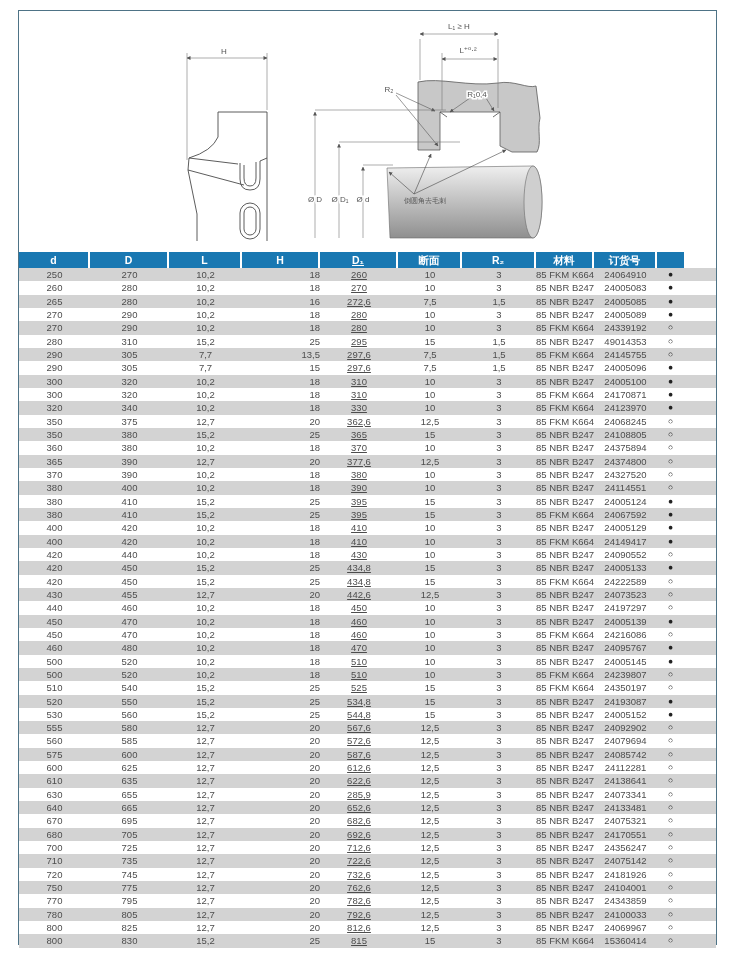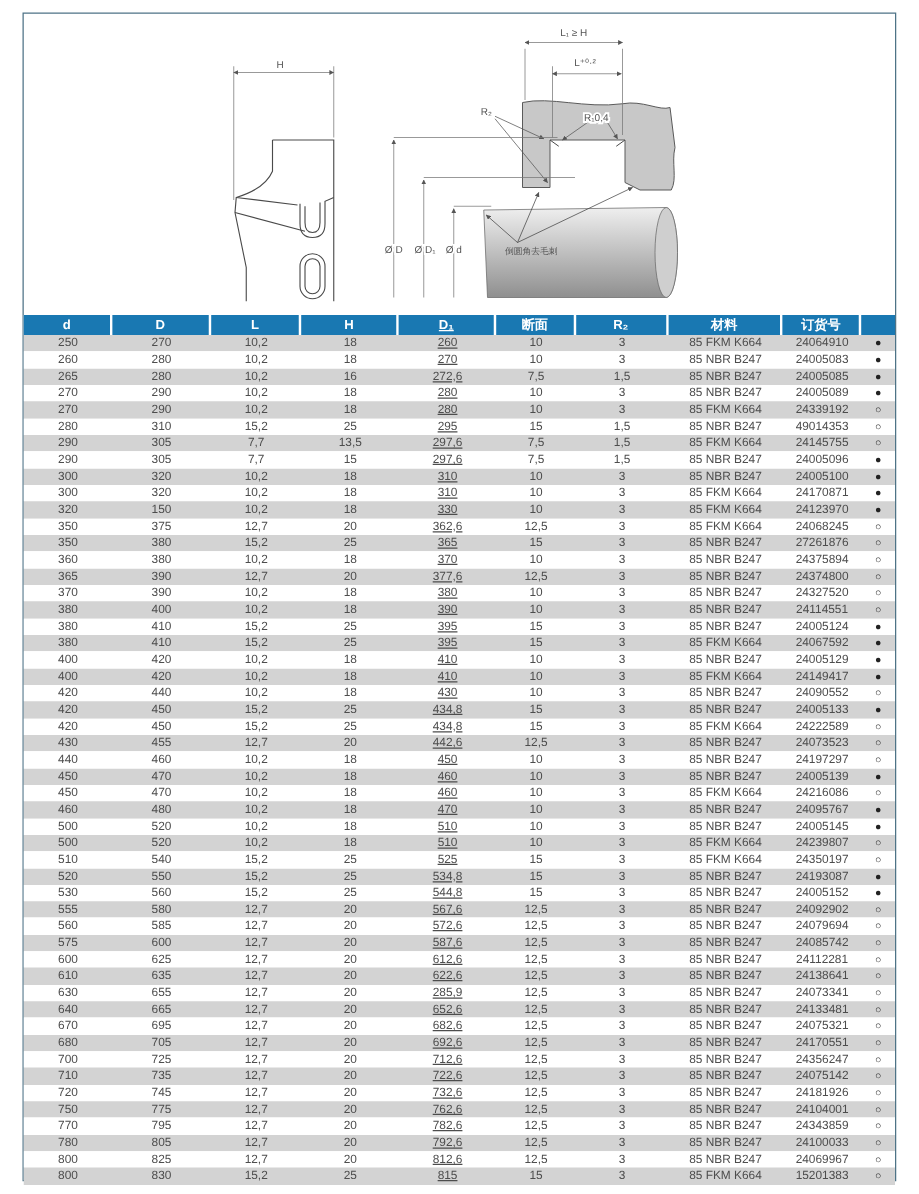--- a/index.html
+++ b/index.html
@@ -15,22 +15,22 @@
              color:#fff;font-size:10.5px;font-weight:bold;text-align:center;
              border-right:2px solid #fff;}
   .thead .hc:last-child{border-right:none;}
   .tbody{display:block;}
   .tr{display:flex;height:13.33px;line-height:13.4px;}
   .tbody .tr:nth-of-type(odd){background:#d3d3d3;}
   .tbody .tr:nth-of-type(even){background:#ffffff;}
   .td{box-sizing:border-box;text-align:center;font-size:9.5px;color:#4d4d4d;
       overflow:hidden;white-space:nowrap;}
   .td.dot{font-size:8.5px;color:#222;}
-  .c0{width:71px;} .c1{width:79px;} .c2{width:73px;} .c3{width:78px;} .c4{width:78px;text-decoration:underline;}
-  .c5{width:64px;} .c6{width:74px;} .c7{width:92px;} .c8{width:63px;text-align:center;} .c9{width:27px;}
+  .c0{width:71px;} .c1{width:79px;} .c2{width:73px;} .c3{width:78px;text-align:right;} .c4{width:78px;text-decoration:underline;}
+  .c5{width:64px;} .c6{width:74px;} .c7{width:58px;} .c8{width:63px;text-align:center;} .c9{width:27px;}
   
   .dimtxt{font-family:"Liberation Sans","DejaVu Sans",sans-serif;font-size:8px;fill:#555;}
   .dimtxt.small{font-size:7px;}
   .halo{stroke:#ffffff;stroke-width:3px;paint-order:stroke;}
 </style>
 </head>
 <body>
 
 <div class="page">
   <div class="frame"></div>
@@ -258,21 +258,21 @@
           <span class="td c3">18</span>
           <span class="td c4">310</span>
           <span class="td c5">10</span>
           <span class="td c6">3</span>
           <span class="td c7">85 FKM K664</span>
           <span class="td c8">24170871</span>
           <span class="td c9 dot">●</span>
         </div>
         <div class="tr">
           <span class="td c0">320</span>
-          <span class="td c1">150</span>
+          <span class="td c1">340</span>
           <span class="td c2">10,2</span>
           <span class="td c3">18</span>
           <span class="td c4">330</span>
           <span class="td c5">10</span>
           <span class="td c6">3</span>
           <span class="td c7">85 FKM K664</span>
           <span class="td c8">24123970</span>
           <span class="td c9 dot">●</span>
         </div>
         <div class="tr">
@@ -289,21 +289,21 @@
         </div>
         <div class="tr">
           <span class="td c0">350</span>
           <span class="td c1">380</span>
           <span class="td c2">15,2</span>
           <span class="td c3">25</span>
           <span class="td c4">365</span>
           <span class="td c5">15</span>
           <span class="td c6">3</span>
           <span class="td c7">85 NBR B247</span>
-          <span class="td c8">27261876</span>
+          <span class="td c8">24108805</span>
           <span class="td c9 dot">○</span>
         </div>
         <div class="tr">
           <span class="td c0">360</span>
           <span class="td c1">380</span>
           <span class="td c2">10,2</span>
           <span class="td c3">18</span>
           <span class="td c4">370</span>
           <span class="td c5">10</span>
           <span class="td c6">3</span>
@@ -745,18 +745,18 @@
         </div>
         <div class="tr">
           <span class="td c0">800</span>
           <span class="td c1">830</span>
           <span class="td c2">15,2</span>
           <span class="td c3">25</span>
           <span class="td c4">815</span>
           <span class="td c5">15</span>
           <span class="td c6">3</span>
           <span class="td c7">85 FKM K664</span>
-          <span class="td c8">15201383</span>
+          <span class="td c8">15360414</span>
           <span class="td c9 dot">○</span>
         </div>
       </div>
   </div>
 </div>
 
 </body></html>

